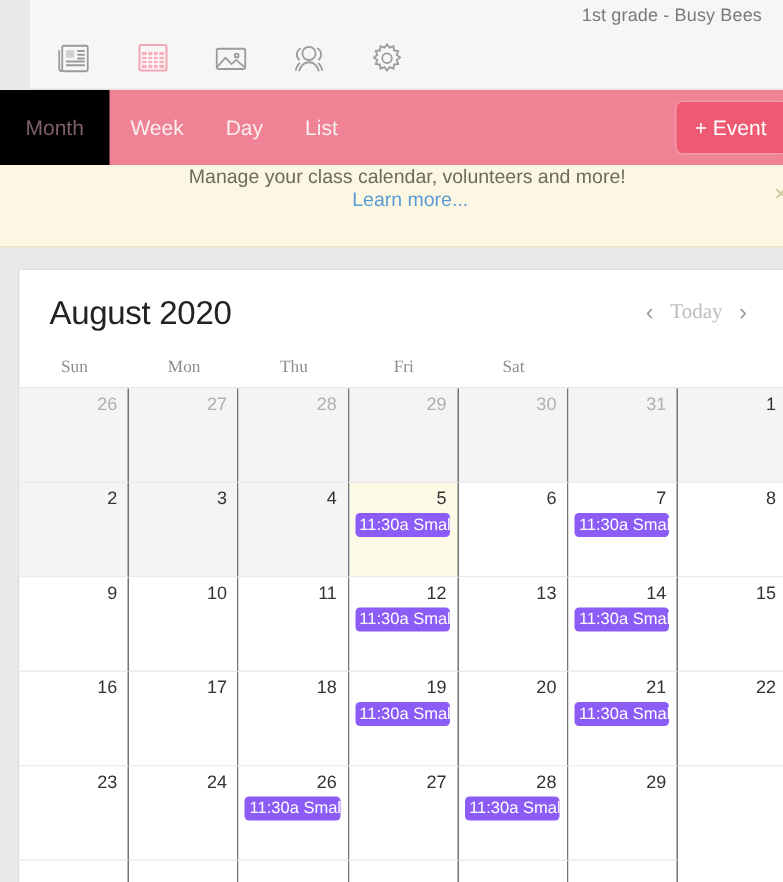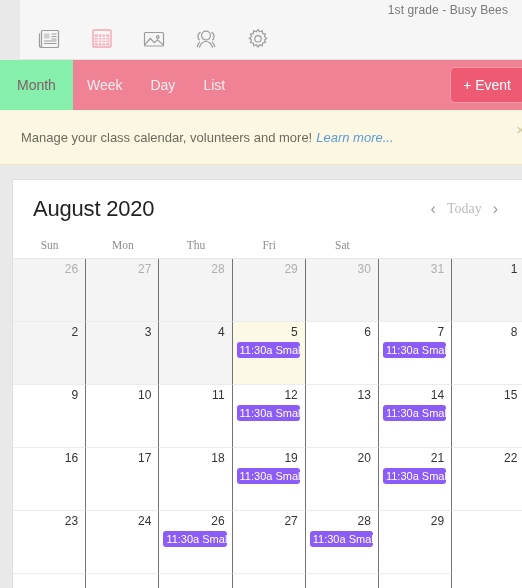--- a/index.html
+++ b/index.html
@@ -62,21 +62,21 @@
   .view-tab {
     display: flex;
     align-items: center;
     padding: 0 14px;
     font-size: 14px;
     color: #f9eef0;
     cursor: pointer;
     white-space: nowrap;
   }
   .view-tab.active {
-    background: #86efac;
+    background: #000000;
     color: #7f6068;
     padding: 0 17px;
   }
   .toolbar-spacer { flex: 1; }
   .add-event-btn {
     align-self: center;
     margin-right: -4px;
     background: #ef5a73;
     border: 1px solid #f49aa8;
     border-radius: 5px;
@@ -91,27 +91,27 @@
   .banner {
     position: relative;
     background: #fcf7e3;
     border-bottom: 1px solid #eee2c2;
     height: 55px;
     display: flex;
     align-items: center;
     padding-left: 21px;
     font-size: 13px;
     color: #6d6a5e;
+    flex-direction: column;
   }
   .banner-link {
     color: #5b9bd5;
     margin-left: 4px;
     cursor: pointer;
     text-decoration: none;
-    font-style: italic;
   }
   .banner-close {
     position: absolute;
     right: -3px;
     top: 12px;
     font-size: 15px;
     color: #cfc49a;
     cursor: pointer;
     line-height: 1;
   }

